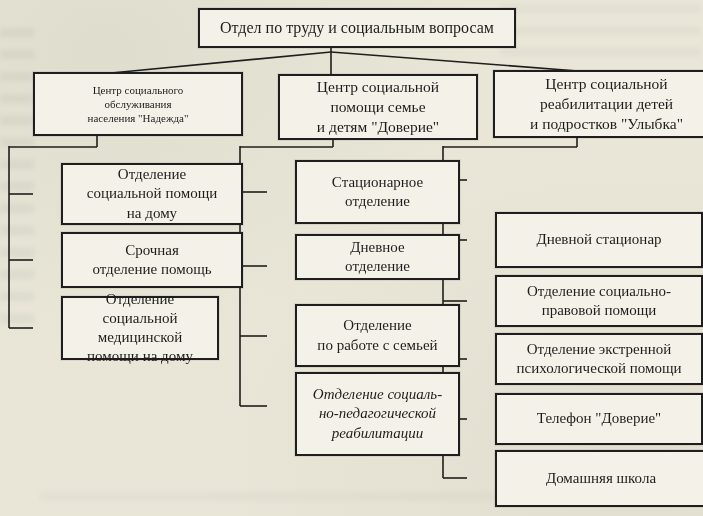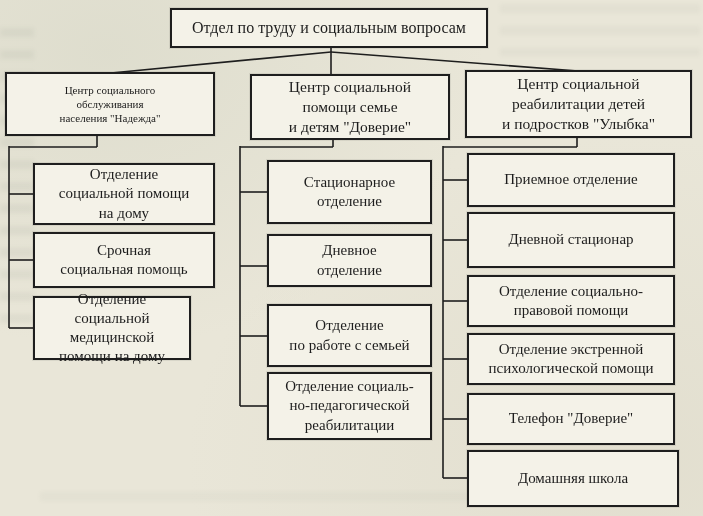--- a/index.html
+++ b/index.html
@@ -35,34 +35,35 @@
     position:absolute;
     box-sizing:border-box;
     background:#f4f2e8;
     border:2px solid #1e1e1e;
     display:flex;align-items:center;justify-content:center;
     text-align:center;
     white-space:pre-line;
     font-size:15px;line-height:1.28;
     padding:2px 4px;
     box-shadow:0 0 0 1px rgba(30,30,30,.08);
+    margin-left:28px;
   }
   .b-root {left:170px;top:8px;  width:318px;height:40px;font-size:16px;}
   .b-c1   {left:5px;  top:72px; width:210px;height:64px;font-size:11px;}
   .b-c2   {left:250px;top:74px; width:200px;height:66px;font-size:15.5px;}
   .b-c3   {left:465px;top:70px; width:227px;height:68px;font-size:15.5px;}
 
   .b-1-0  {left:33px; top:163px;width:182px;height:62px;}
   .b-1-1  {left:33px; top:232px;width:182px;height:56px;}
   .b-1-2  {left:33px; top:296px;width:158px;height:64px;}
 
   .b-2-0  {left:267px;top:160px;width:165px;height:64px;}
-  .b-2-1  {left:267px;top:234px;width:165px;height:53px;}
+  .b-2-1  {left:267px;top:234px;width:165px;height:46px;}
   .b-2-2  {left:267px;top:304px;width:165px;height:63px;}
-  .b-2-3  {left:267px;top:372px;width:165px;height:68px;}
+  .b-2-3  {left:267px;top:372px;width:165px;height:84px;font-style:italic;}
 
   .b-3-0  {left:467px;top:153px;width:208px;height:54px;}
   .b-3-1  {left:467px;top:212px;width:208px;height:56px;}
   .b-3-2  {left:467px;top:275px;width:208px;height:52px;}
   .b-3-3  {left:467px;top:333px;width:208px;height:52px;}
   .b-3-4  {left:467px;top:393px;width:208px;height:52px;}
   .b-3-5  {left:467px;top:450px;width:212px;height:57px;}
 </style>
 </head>
 <body>
@@ -114,36 +115,35 @@
 помощи семье
 и детям "Доверие"</div>
   <div class="box b-c3">Центр социальной
 реабилитации детей
 и подростков "Улыбка"</div>
 
   <div class="box b-1-0">Отделение
 социальной помощи
 на дому</div>
   <div class="box b-1-1">Срочная
-социальная помощь</div>
+отделение помощь</div>
   <div class="box b-1-2">Отделение социальной
 медицинской
 помощи на дому</div>
 
   <div class="box b-2-0">Стационарное
 отделение</div>
   <div class="box b-2-1">Дневное
 отделение</div>
   <div class="box b-2-2">Отделение
 по работе с семьей</div>
   <div class="box b-2-3">Отделение социаль-
 но-педагогической
 реабилитации</div>
 
-  <div class="box b-3-0">Приемное отделение</div>
   <div class="box b-3-1">Дневной стационар</div>
   <div class="box b-3-2">Отделение социально-
 правовой помощи</div>
   <div class="box b-3-3">Отделение экстренной
 психологической помощи</div>
   <div class="box b-3-4">Телефон "Доверие"</div>
   <div class="box b-3-5">Домашняя школа</div>
 
 </div>
 

